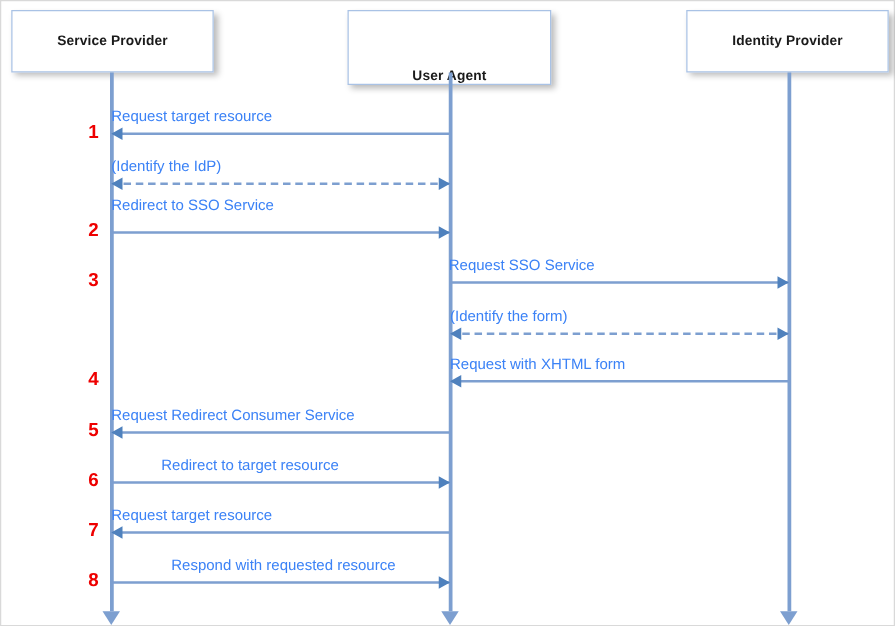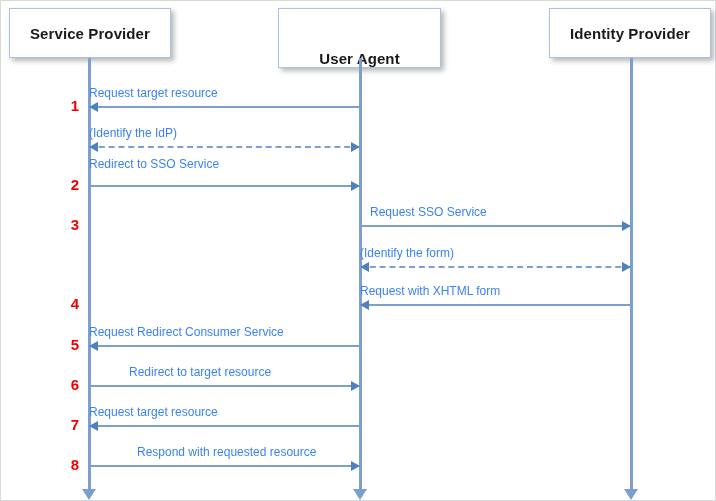--- a/index.html
+++ b/index.html
@@ -6,21 +6,21 @@
   body{width:716px;height:501px;overflow:hidden;
        font-family:"Liberation Sans",sans-serif;}
   #canvas{position:relative;width:716px;height:501px;
           box-sizing:border-box;border:1px solid #d9d9d9;background:#ffffff;}
 
   
   .actor-box{position:absolute;box-sizing:border-box;
              background:#ffffff;border:1px solid #a9c2e5;
              box-shadow:3px 3px 5px rgba(0,0,0,0.28);
              display:flex;align-items:center;justify-content:center;}
-  .actor-label{font-size:15px;font-weight:bold;color:#1a1a1a;
+  .actor-label{font-size:11px;font-weight:bold;color:#1a1a1a;
                letter-spacing:0.1px;white-space:nowrap;}
 
   
   .lifeline{position:absolute;width:3px;background:#7d9fd0;}
   .lifeline-head{position:absolute;width:0;height:0;
                  border-left:7px solid transparent;
                  border-right:7px solid transparent;
                  border-top:11px solid #7d9fd0;}
 
   
@@ -68,21 +68,21 @@
       <div class="msg-label" style="left: 88px; width: 271px; top: 85px;">Request target resource</div>
       <div class="msg-line dashed" style="left: 88px; top: 145px; width: 271px;"></div>
       <div class="arrowhead right" style="top: 141px; left: 350px;"></div>
       <div class="arrowhead left" style="top: 141px; left: 88px;"></div>
       <div class="msg-label" style="left: 88px; width: 271px; top: 125px;">(Identify the IdP)</div>
       <div class="msg-line" style="left: 88px; top: 184px; width: 271px;"></div>
       <div class="arrowhead right" style="top: 180px; left: 350px;"></div>
       <div class="msg-label" style="left: 88px; width: 271px; top: 156px;">Redirect to SSO Service</div>
       <div class="msg-line" style="left: 359px; top: 224px; width: 271px;"></div>
       <div class="arrowhead right" style="top: 220px; left: 621px;"></div>
-      <div class="msg-label" style="left: 345px; width: 271px; top: 204px; padding-left: 24px;">Request SSO Service</div>
+      <div class="msg-label" style="left: 358px; width: 271px; top: 204px;">Request SSO Service</div>
       <div class="msg-line dashed" style="left: 359px; top: 265px; width: 271px;"></div>
       <div class="arrowhead right" style="top: 261px; left: 621px;"></div>
       <div class="arrowhead left" style="top: 261px; left: 359px;"></div>
       <div class="msg-label" style="left: 359px; width: 271px; top: 245px;">(Identify the form)</div>
       <div class="msg-line" style="left: 359px; top: 303px; width: 271px;"></div>
       <div class="arrowhead left" style="top: 299px; left: 359px;"></div>
       <div class="msg-label" style="left: 359px; width: 271px; top: 283px;">Request with XHTML form</div>
       <div class="msg-line" style="left: 88px; top: 344px; width: 271px;"></div>
       <div class="arrowhead left" style="top: 340px; left: 88px;"></div>
       <div class="msg-label" style="left: 88px; width: 271px; top: 324px;">Request Redirect Consumer Service</div>

